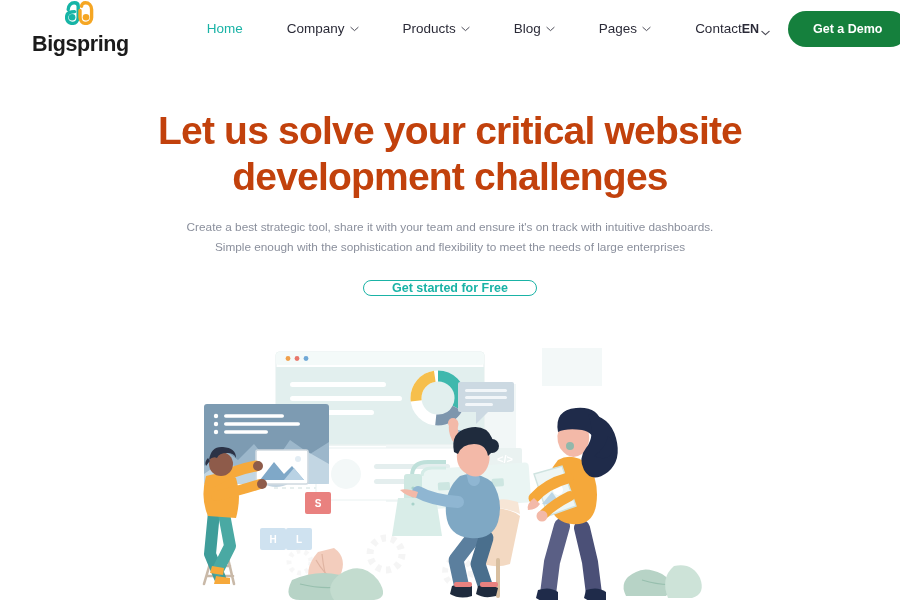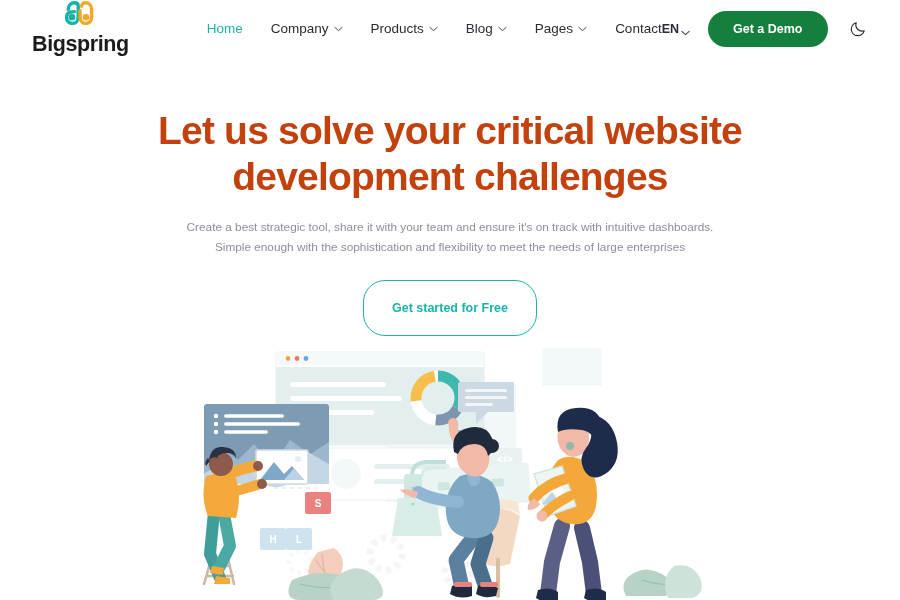--- a/index.html
+++ b/index.html
@@ -17,21 +17,21 @@
     display: flex; align-items: center;
     padding: 0 32px;
   }
   .brand { display: flex; align-items: center; gap: 7px; flex-direction: column; }
   .brand-mark { width: 30px; height: 24px; display: block; }
   .brand-name {
     font-size: 21.5px; font-weight: 700; color: #1b1b1b;
     letter-spacing: -0.4px;
   }
 
-  .nav { display: flex; align-items: center; gap: 28px; margin-left: 78px; }
+  .nav { display: flex; align-items: center; gap: 44px; margin-left: 78px; }
   .nav-item {
     display: flex; align-items: center; gap: 5px;
     font-size: 13.5px; color: #2b2b38; font-weight: 500;
     cursor: pointer; white-space: nowrap;
   }
   .nav-item.active { color: #1ab3a6; }
   .caret { width: 9px; height: 6px; display: block; opacity: .85; }
 
   .header-right { margin-left: auto; display: flex; align-items: center; gap: 18px; }
   .lang {
@@ -57,21 +57,21 @@
     margin: 51px auto 14px; max-width: 620px;
   }
   .hero-sub {
     font-size: 11.8px; line-height: 1.68; color: #8a8f9c;
     margin: 18px auto 0; max-width: 540px; font-weight: 400;
   }
   .hero-cta {
     display: inline-block; margin-top: 22px;
     border: 1.4px solid #1ab3a6; color: #1ab3a6; background: transparent;
     border-radius: 22px; font-size: 12.5px; font-weight: 600;
-    padding: 20px 28px; cursor: pointer;
+    padding: 0 28px; cursor: pointer;
   }
 
   
   .hero-art {
     position: absolute; left: 50%; transform: translateX(-50%);
     top: 348px; width: 520px; height: 252px;
   }
   .hero-art svg { display: block; width: 100%; height: 100%; }
 </style>
 </head>

